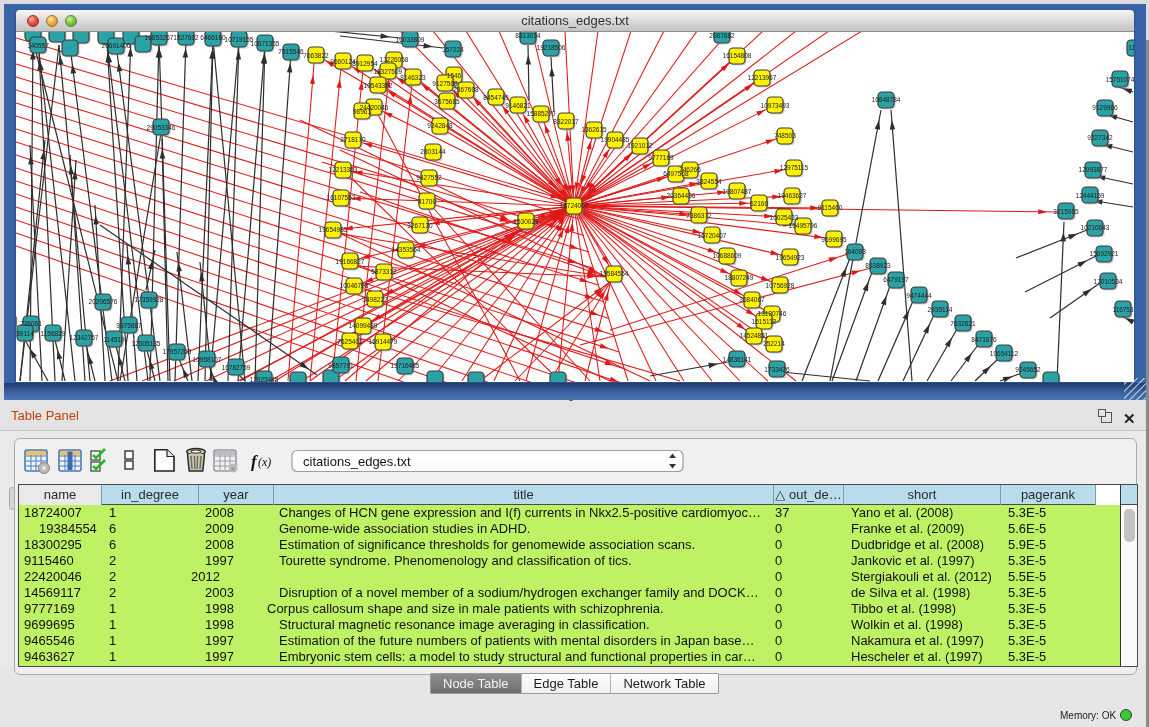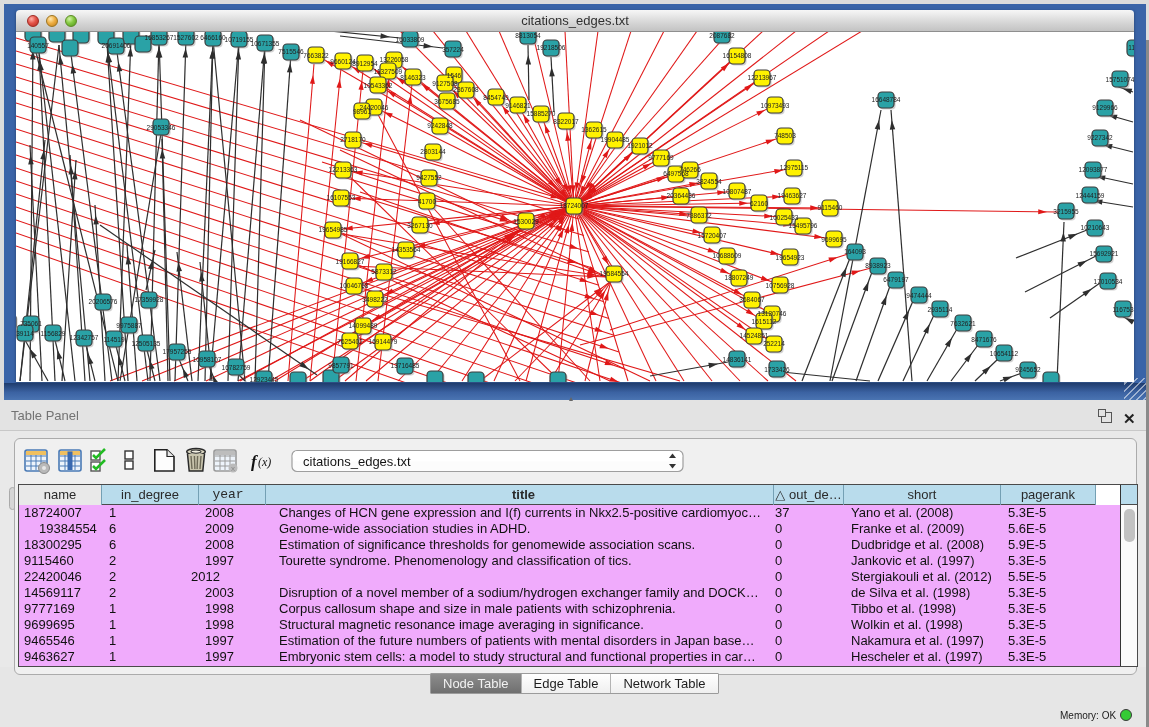--- a/index.html
+++ b/index.html
@@ -16,30 +16,30 @@
   .titlebar .title { text-align:center; font-size:13px; color:#303030; line-height:21px; }
   .tl { position:absolute; top:4.5px; width:12px; height:12px; border-radius:50%; }
   .tl.r { left:11px; background:radial-gradient(circle at 35% 30%, #ffb0a8, #e4544a 45%, #b5281f); border:0.5px solid #9f2922;}
   .tl.y { left:30px; background:radial-gradient(circle at 35% 30%, #ffe9b0, #eeaf45 45%, #c07e17); border:0.5px solid #9c7420;}
   .tl.g { left:49px; background:radial-gradient(circle at 35% 30%, #d2f3a8, #84c940 45%, #51941c); border:0.5px solid #5c8b24;}
   .canvas { width:1118px; height:350px; background:#fff; overflow:hidden; }
   .hatch { position:absolute; right:0px; bottom:0px; width:22px; height:22px;
     background: repeating-linear-gradient(135deg, transparent 0 3.5px, rgba(255,255,255,0.5) 3.5px 5px); }
   .tpbar { position:absolute; left:0; top:400px; width:1146px; height:31px; background:#e3e3e3;
     border-bottom:1px solid #c8c8c8; }
-  .tpbar .t { position:absolute; left:11px; top:8px; font-size:13px; color:#737373; }
+  .tpbar .t { position:absolute; left:11px; top:8px; font-size:13px; color:#c2410c; }
   .float-ic { position:absolute; left:1101px; top:12px; width:11px; height:11px; border:1.4px solid #555; }
   .float-ic:before { content:""; position:absolute; left:-4px; top:-4px; width:6px; height:6px; border:1.4px solid #555; background:#e3e3e3; }
   .close-x { position:absolute; left:1123px; top:10px; font-size:15px; font-weight:bold; color:#222; }
   .caret { position:absolute; left:569px; top:394px; font-size:8px; color:#666; z-index:5; }
   .panel { position:absolute; left:14px; top:438px; width:1123px; height:237px;
     background:#f0f0f0; border:1px solid #ababab; border-radius:6px; }
   .toolbar { position:relative; height:45px; }
   .table { position:absolute; left:3px; top:45px; width:1120px; height:183px;
-     border:1px solid #4a4a4a; background:#f0abfc; overflow:hidden; }
+     border:1px solid #4a4a4a; background:#bef264; overflow:hidden; }
   .thead { position:relative; height:20px; background:#b9dcec; border-bottom:1px solid #4a4a4a;
      font-size:13px; color:#2a2a2a; }
   .thead .c { position:absolute; top:0; height:20px; line-height:20px; text-align:center;
      border-right:1px solid #74a0b4; }
   .trow { position:relative; height:16px; font-size:13px; color:#111; white-space:nowrap; }
   .trow span { position:absolute; top:0; line-height:16px; }
   .tabs { position:absolute; left:430px; top:673px; height:21px; display:flex;
      border:1px solid #9b9b9b; border-radius:1px; overflow:hidden; background:#fff; }
   .tabs div { padding:0 12px; line-height:20px; font-size:13px; color:#1d1d1d; border-right:1px solid #b3b3b3; background:linear-gradient(#ffffff,#efefef); }
   .tabs div.sel { background:linear-gradient(#8d8d8d,#6f6f6f); color:#f2f2f2; }
@@ -937,22 +937,22 @@
           <text x="288" y="26.5" font-size="13" fill="#141414">citations_edges.txt</text>
           <path d="M654 19 L657.5 14.5 L661 19 Z" fill="#333"></path>
           <path d="M654 25 L657.5 29.5 L661 25 Z" fill="#333"></path>
         </g>
       </svg>
     </div>
     <div class="table">
       <div class="thead">
         <div class="c" style="left:0px;width:83px;background:#e9e9e9;">name</div>
         <div class="c" style="left:83px;width:97px;">in_degree</div>
-        <div class="c" style="left:172px;width:75px;font-family:Liberation Mono, monospace;">year</div>
-        <div class="c" style="left:255px;width:500px;font-weight:bold;">title</div>
+        <div class="c" style="left:180px;width:75px;">year</div>
+        <div class="c" style="left:255px;width:500px;">title</div>
         <div class="c" style="left:755px;width:70px;">△ out_de…</div>
         <div class="c" style="left:825px;width:157px;text-align:center;">short</div>
         <div class="c" style="left:982px;width:95px;">pagerank</div>
         <div style="position:absolute;left:1077px;top:0;width:25px;height:20px;background:#fff;"></div>
       </div>
       <div class="trow">
         <span style="left:5px">18724007</span>
         <span style="left:90px">1</span>
         <span style="left:186px">2008</span>
         <span style="left:260px">Changes of HCN gene expression and I(f) currents in Nkx2.5‑positive cardiomyoc…</span>
@@ -1001,30 +1001,30 @@
         <span style="left:186px">2003</span>
         <span style="left:260px">Disruption of a novel member of a sodium/hydrogen exchanger family and DOCK…</span>
         <span style="left:756px">0</span>
         <span style="left:832px">de Silva et al. (1998)</span>
         <span style="left:989px">5.3E‑5</span>
       </div>
       <div class="trow">
         <span style="left:5px">9777169</span>
         <span style="left:90px">1</span>
         <span style="left:186px">1998</span>
-        <span style="left:260px">Corpus callosum shape and size in male patients with schizophrenia.</span>
+        <span style="left:248px">Corpus callosum shape and size in male patients with schizophrenia.</span>
         <span style="left:756px">0</span>
         <span style="left:832px">Tibbo et al. (1998)</span>
         <span style="left:989px">5.3E‑5</span>
       </div>
       <div class="trow">
         <span style="left:5px">9699695</span>
         <span style="left:90px">1</span>
         <span style="left:186px">1998</span>
-        <span style="left:260px">Structural magnetic resonance image averaging in significance.</span>
+        <span style="left:260px">Structural magnetic resonance image averaging in classification.</span>
         <span style="left:756px">0</span>
         <span style="left:832px">Wolkin et al. (1998)</span>
         <span style="left:989px">5.3E‑5</span>
       </div>
       <div class="trow">
         <span style="left:5px">9465546</span>
         <span style="left:90px">1</span>
         <span style="left:186px">1997</span>
         <span style="left:260px">Estimation of the future numbers of patients with mental disorders in Japan base…</span>
         <span style="left:756px">0</span>

